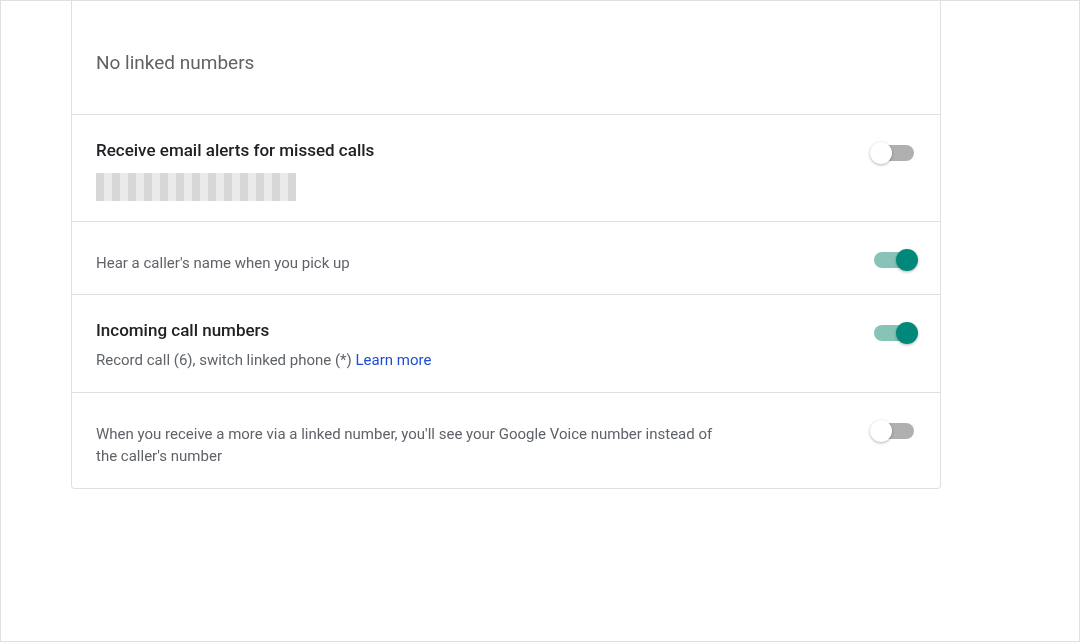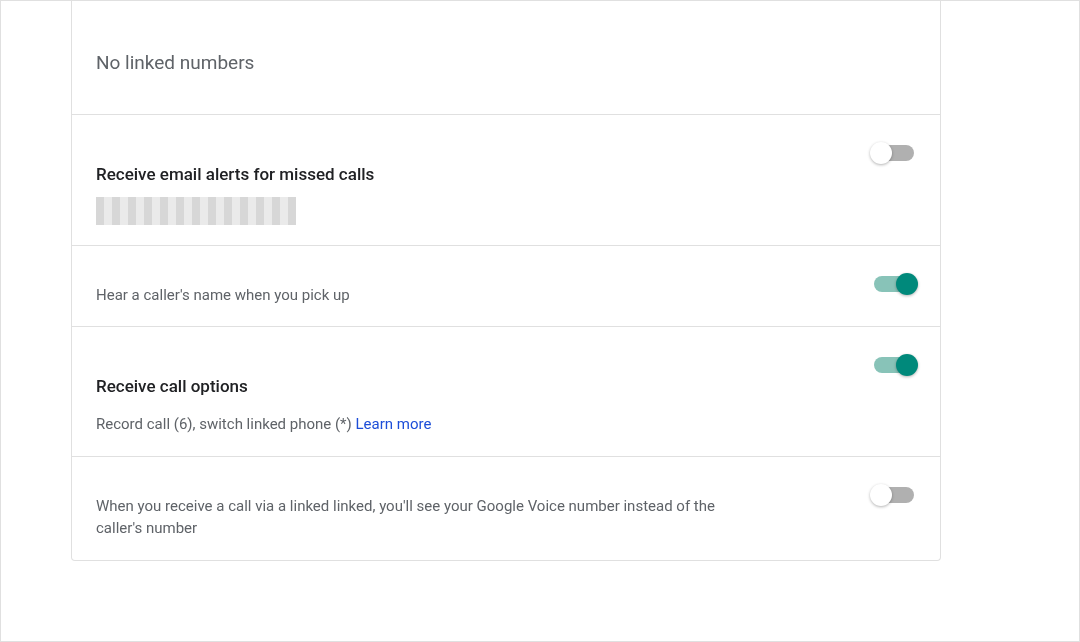--- a/index.html
+++ b/index.html
@@ -49,28 +49,27 @@
     .linked-header {
       color: #5f6368;
       font-size: 19px;
       font-weight: 400;
     }
     .title {
       color: #202124;
       font-size: 17px;
       font-weight: 500;
       line-height: 1.4;
-      margin-top: 24px;
     }
     .description {
       color: #5f6368;
       font-size: 15px;
       font-weight: 400;
       line-height: 1.5;
-      margin-top: 14px;
+      margin-top: 6px;
       max-width: 640px;
     }
     .link {
       color: #1d4ed8;
       cursor: pointer;
     }
     .redacted {
       margin-top: 10px;
       width: 200px;
       height: 28px;
@@ -148,34 +147,34 @@
         <div class="description">Hear a caller's name when you pick up</div>
       </div>
       <div class="toggle on">
         <div class="toggle-track"></div>
         <div class="toggle-knob"></div>
       </div>
     </div>
 
     <div class="section">
       <div class="section-text">
-        <div class="title">Receive call options</div>
+        <div class="title">Incoming call numbers</div>
         <div class="description">
           <span>Record call (6), switch linked phone (*) </span><span class="link">Learn more</span>
         </div>
       </div>
       <div class="toggle on">
         <div class="toggle-track"></div>
         <div class="toggle-knob"></div>
       </div>
     </div>
 
     <div class="section">
       <div class="section-text">
-        <div class="description">When you receive a call via a linked linked, you'll see your Google Voice number instead of the caller's number</div>
+        <div class="description">When you receive a more via a linked number, you'll see your Google Voice number instead of the caller's number</div>
       </div>
       <div class="toggle off">
         <div class="toggle-track"></div>
         <div class="toggle-knob"></div>
       </div>
     </div>
 
   </div>
 </div>
 

